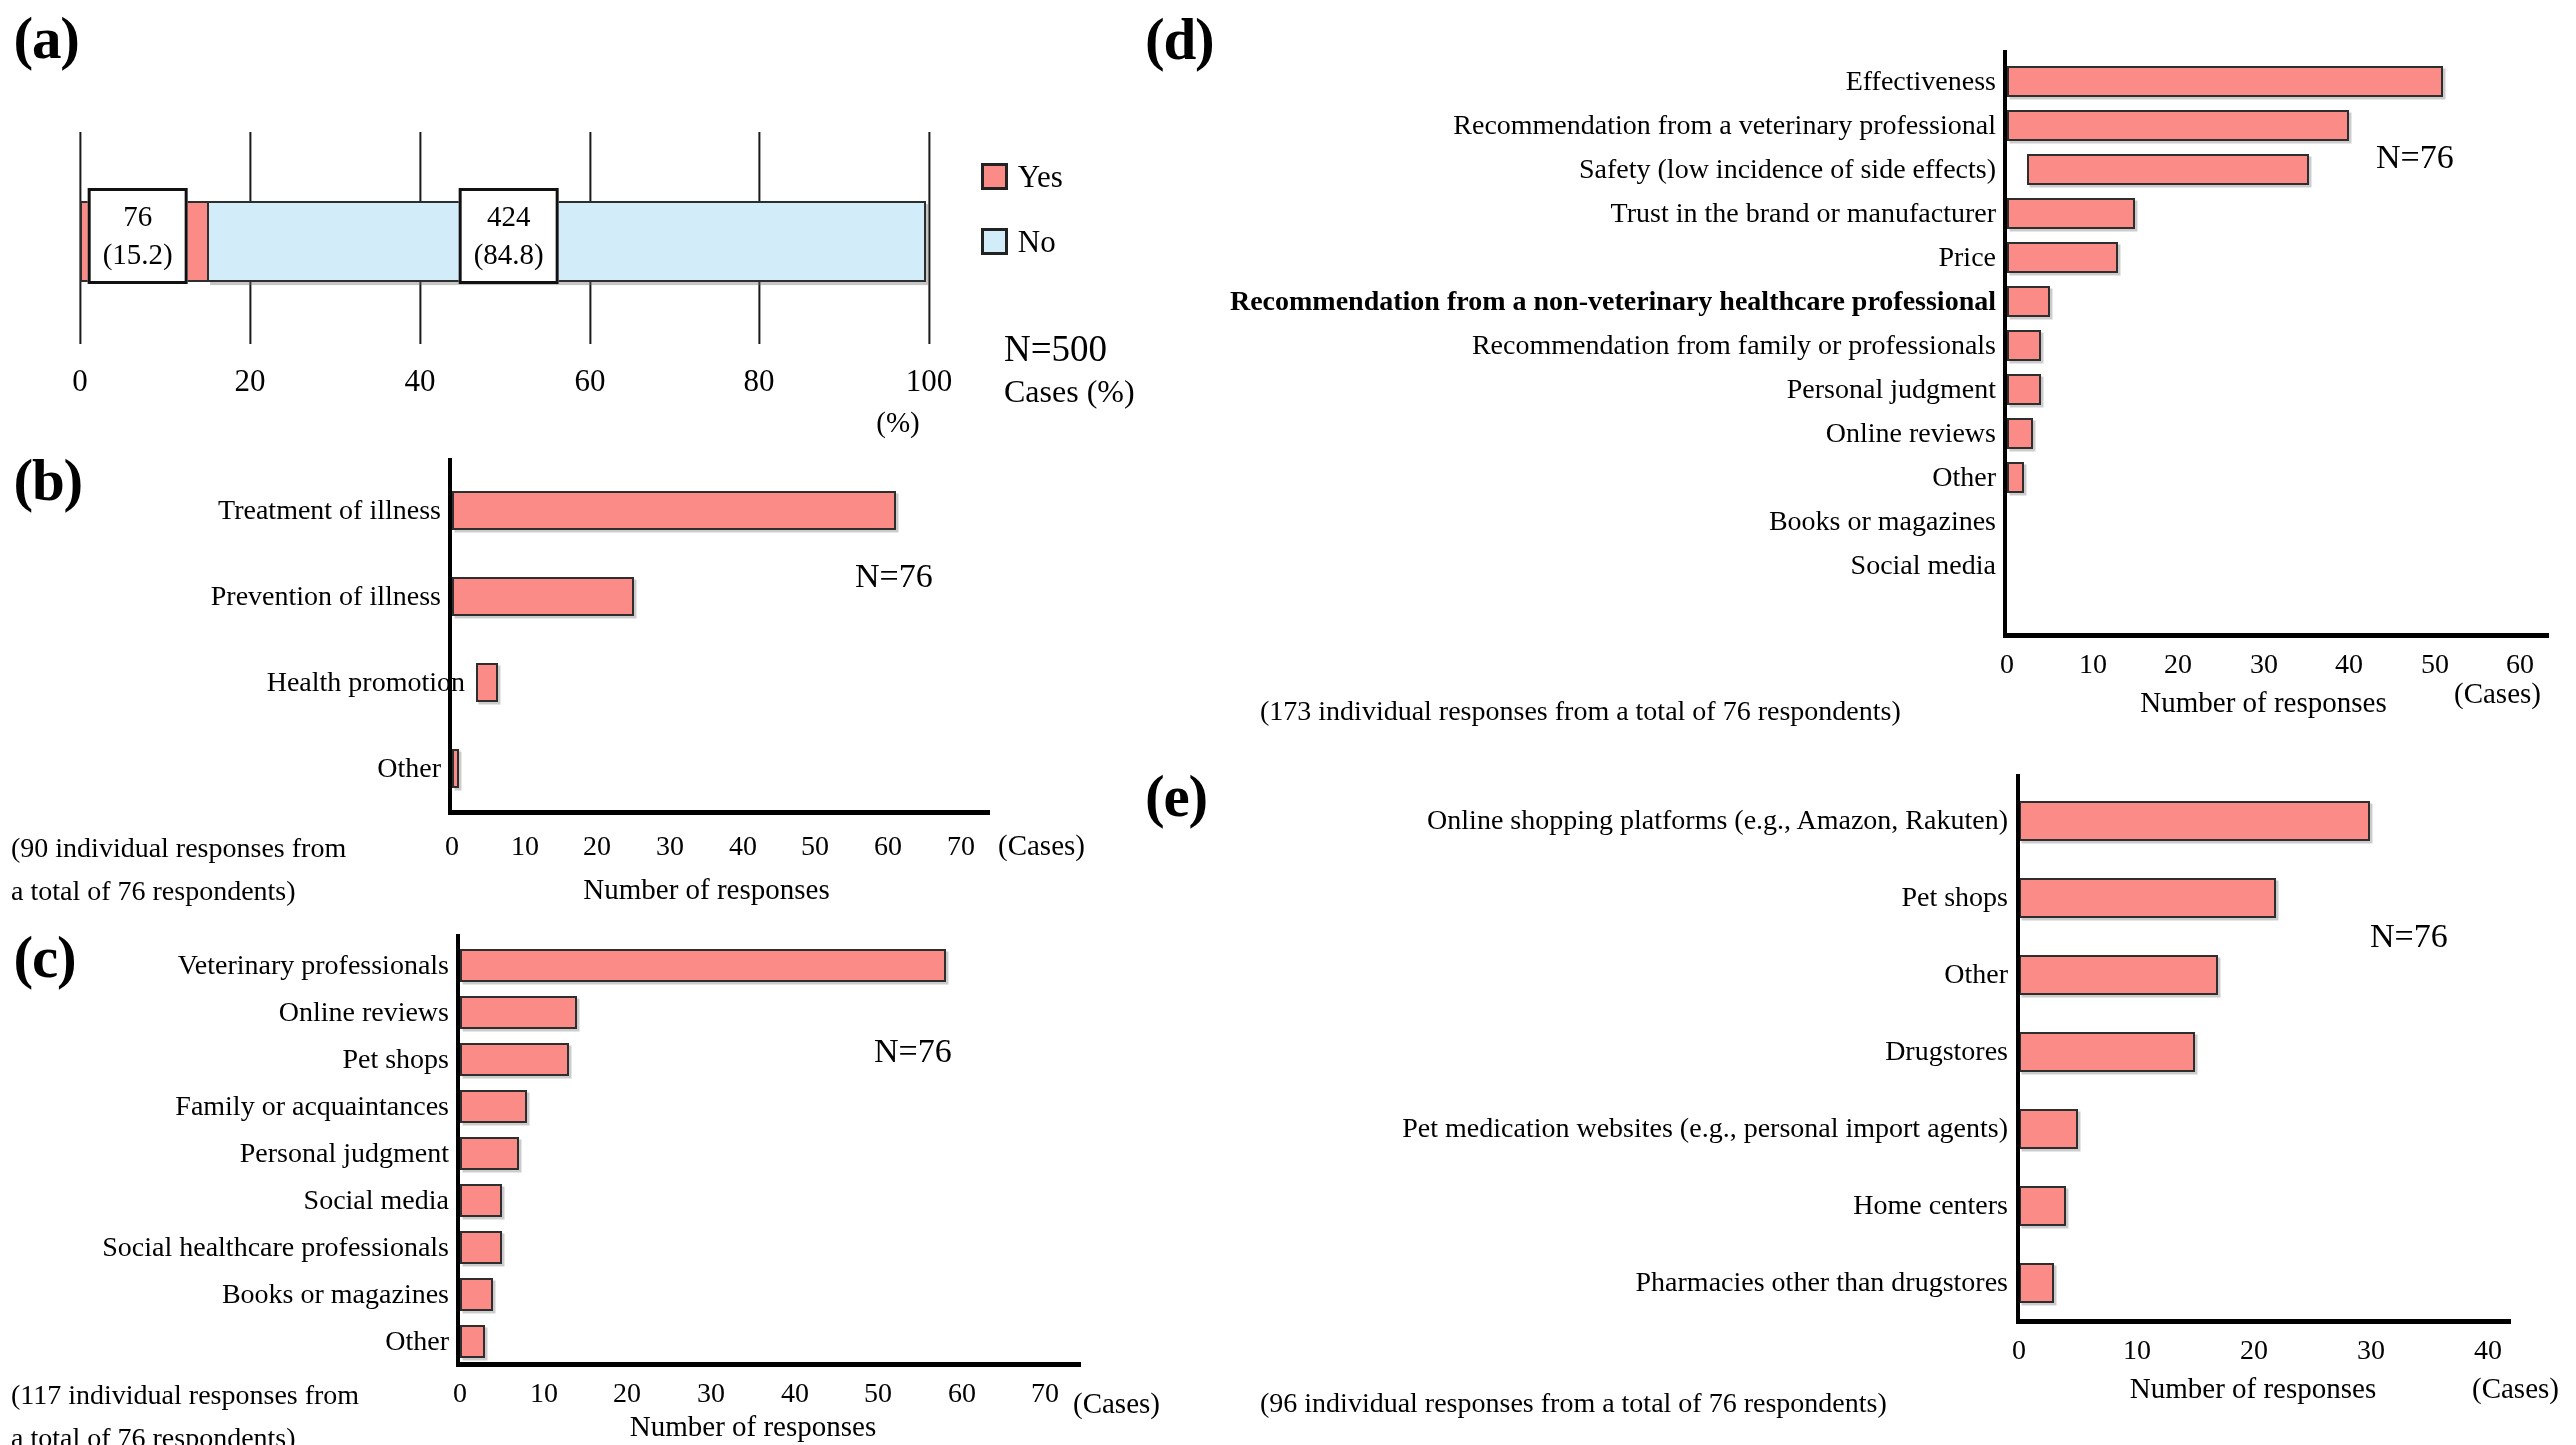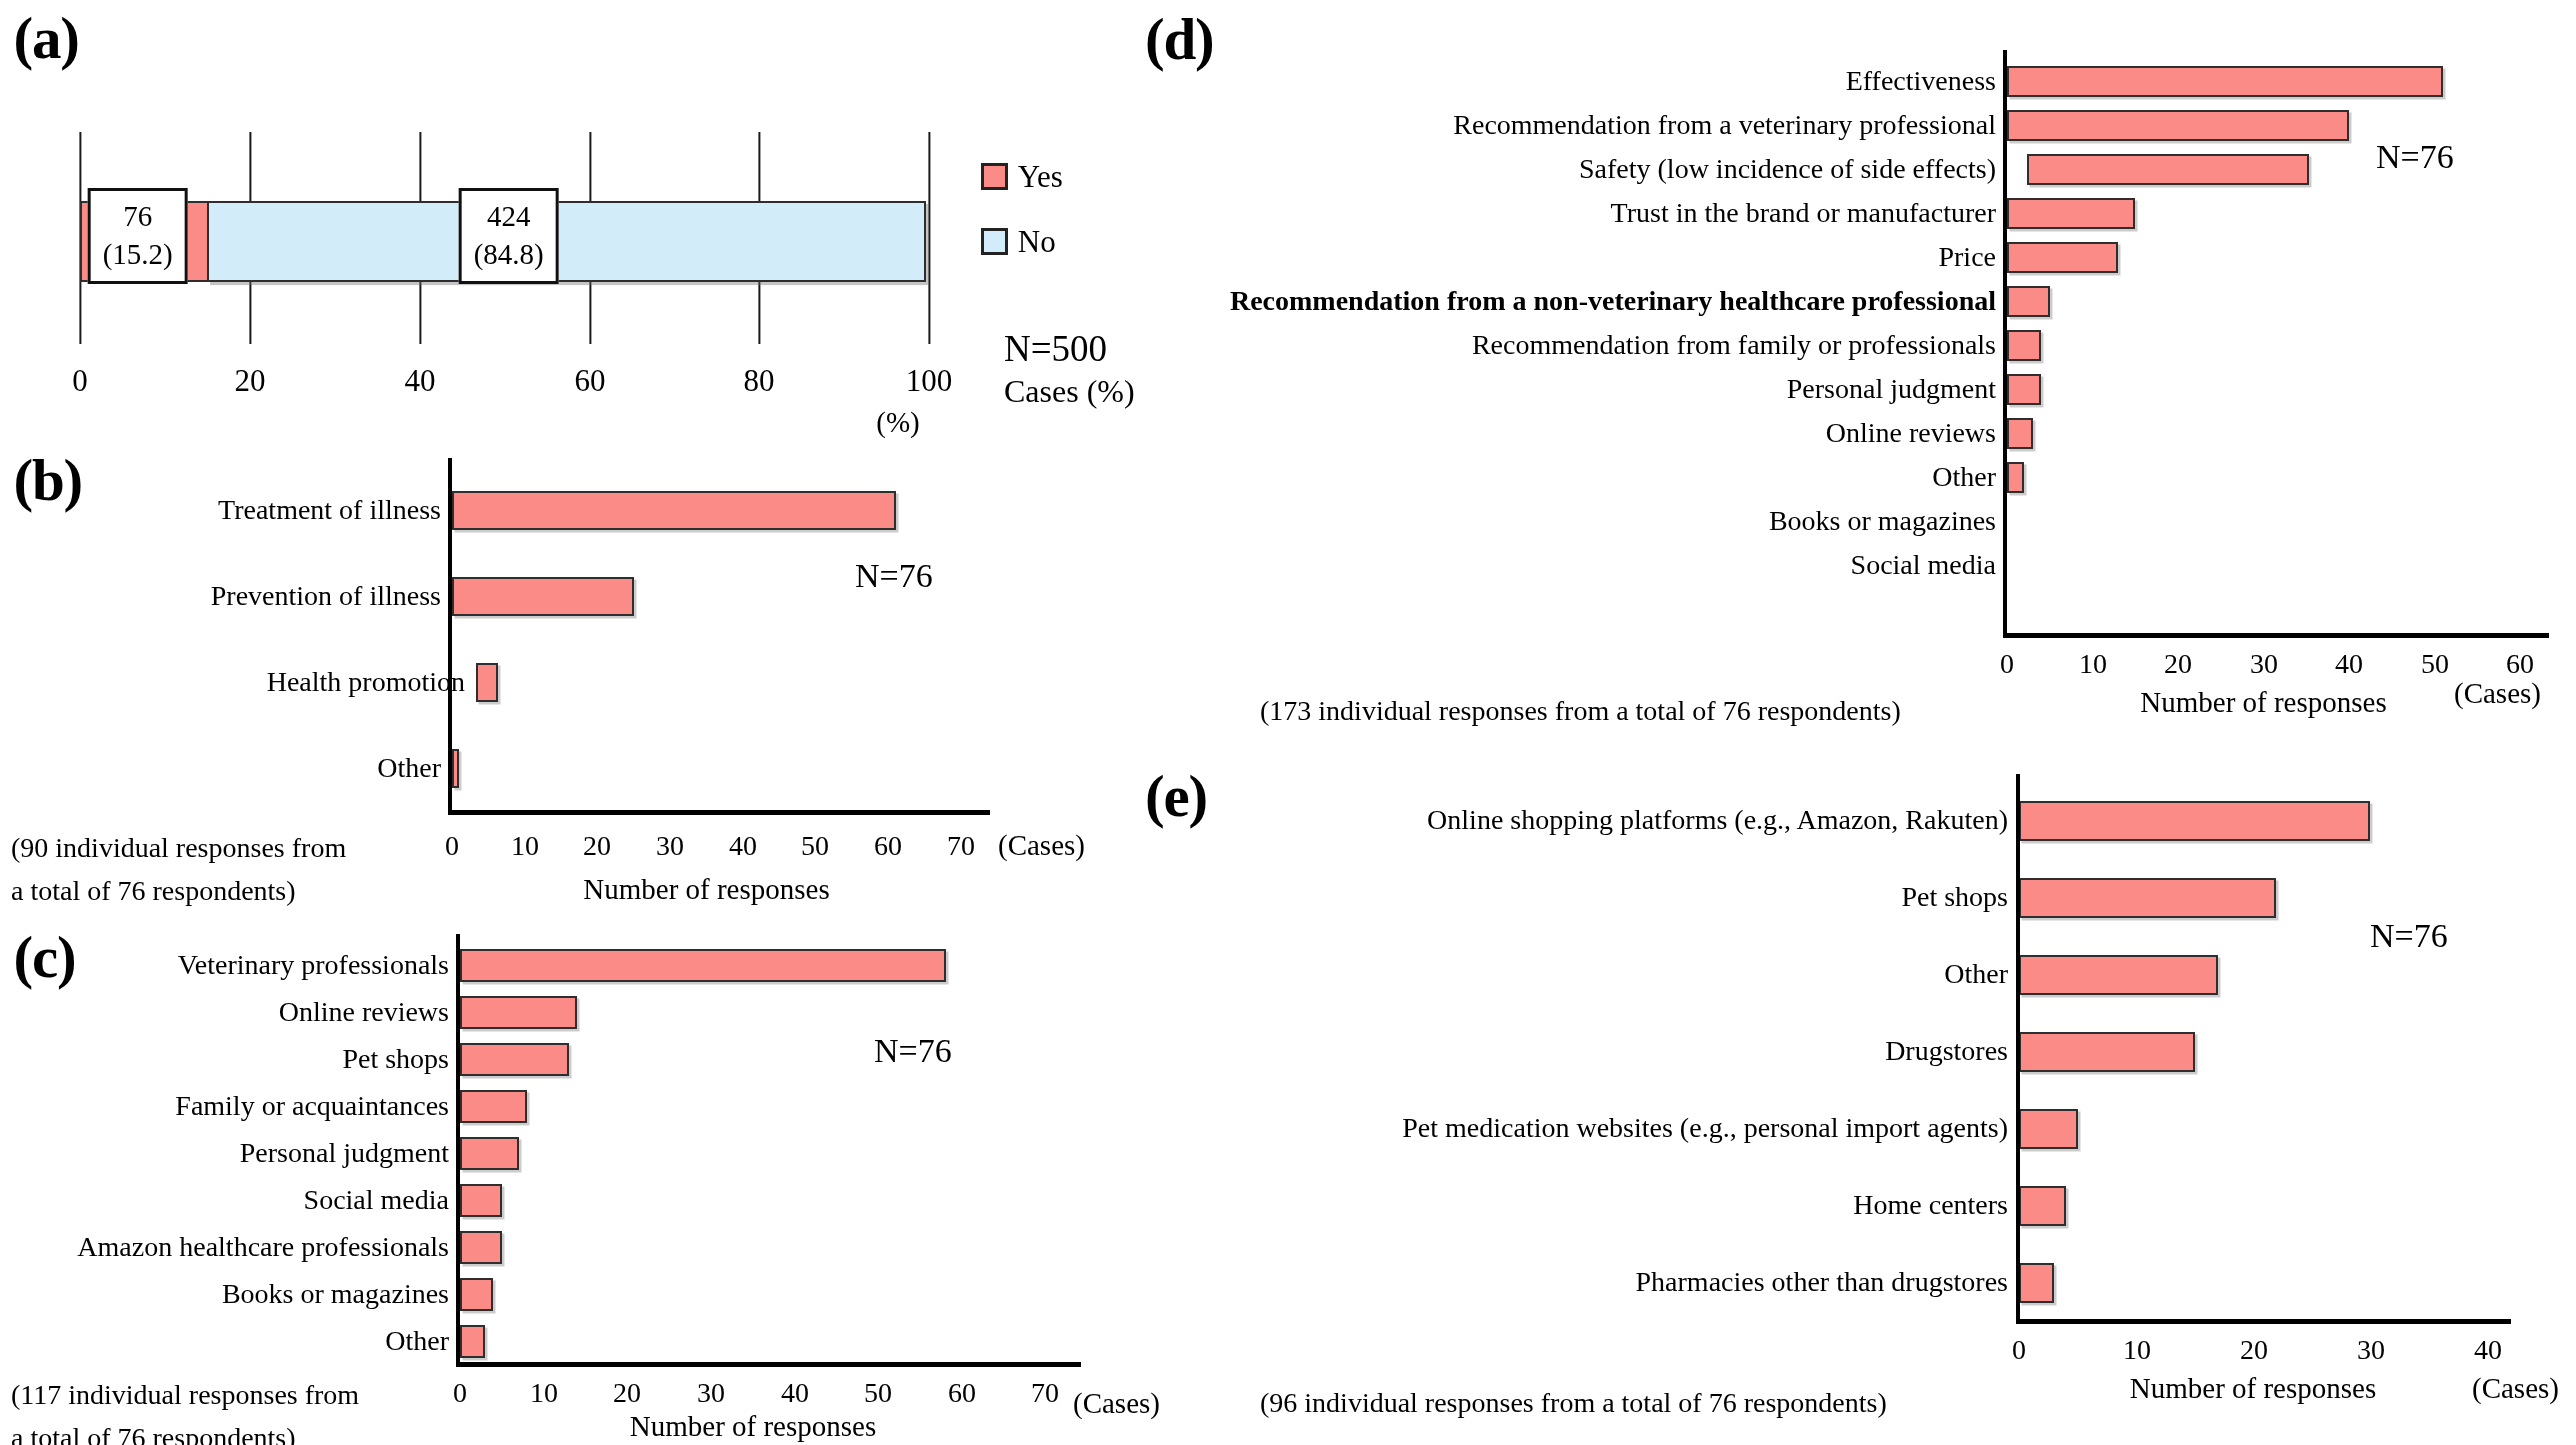--- a/index.html
+++ b/index.html
@@ -246,21 +246,21 @@
               <div class="bar" title="Personal judgment: 7" style="width: 10%; height: 33px;"></div>
             </div>
           </div>
           <div class="row" style="height: 47px;">
             <div class="cat-label" style="width: 460px;">Social media</div>
             <div class="track" style="width: 586px;">
               <div class="bar" title="Social media: 5" style="width: 7.14286%; height: 33px;"></div>
             </div>
           </div>
           <div class="row" style="height: 47px;">
-            <div class="cat-label" style="width: 460px;">Amazon healthcare professionals</div>
+            <div class="cat-label" style="width: 460px;">Social healthcare professionals</div>
             <div class="track" style="width: 586px;">
               <div class="bar" title="Other healthcare professionals: 5" style="width: 7.14286%; height: 33px;"></div>
             </div>
           </div>
           <div class="row" style="height: 47px;">
             <div class="cat-label" style="width: 460px;">Books or magazines</div>
             <div class="track" style="width: 586px;">
               <div class="bar" title="Books or magazines: 4" style="width: 5.71429%; height: 33px;"></div>
             </div>
           </div>

